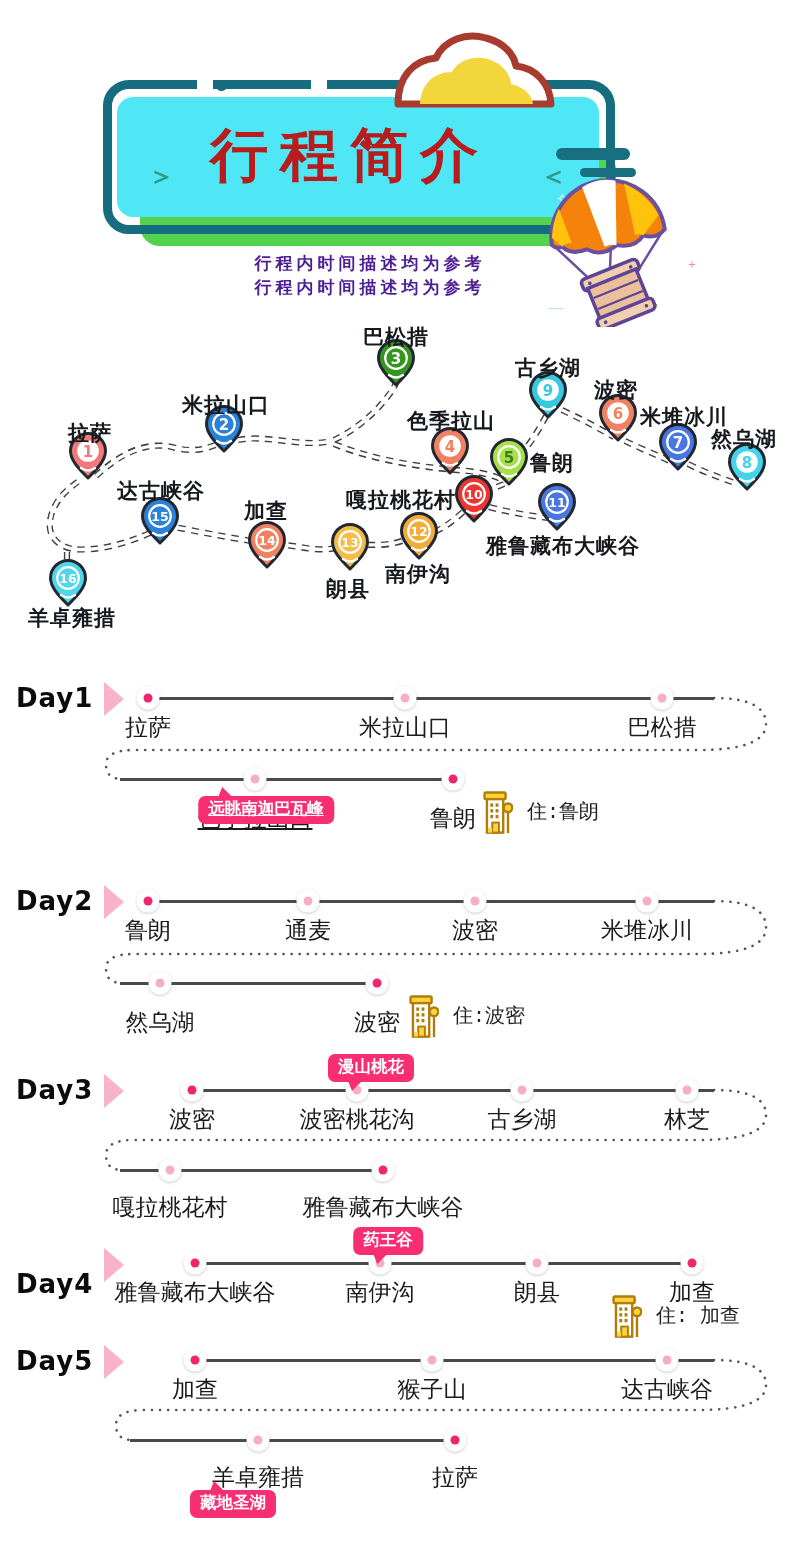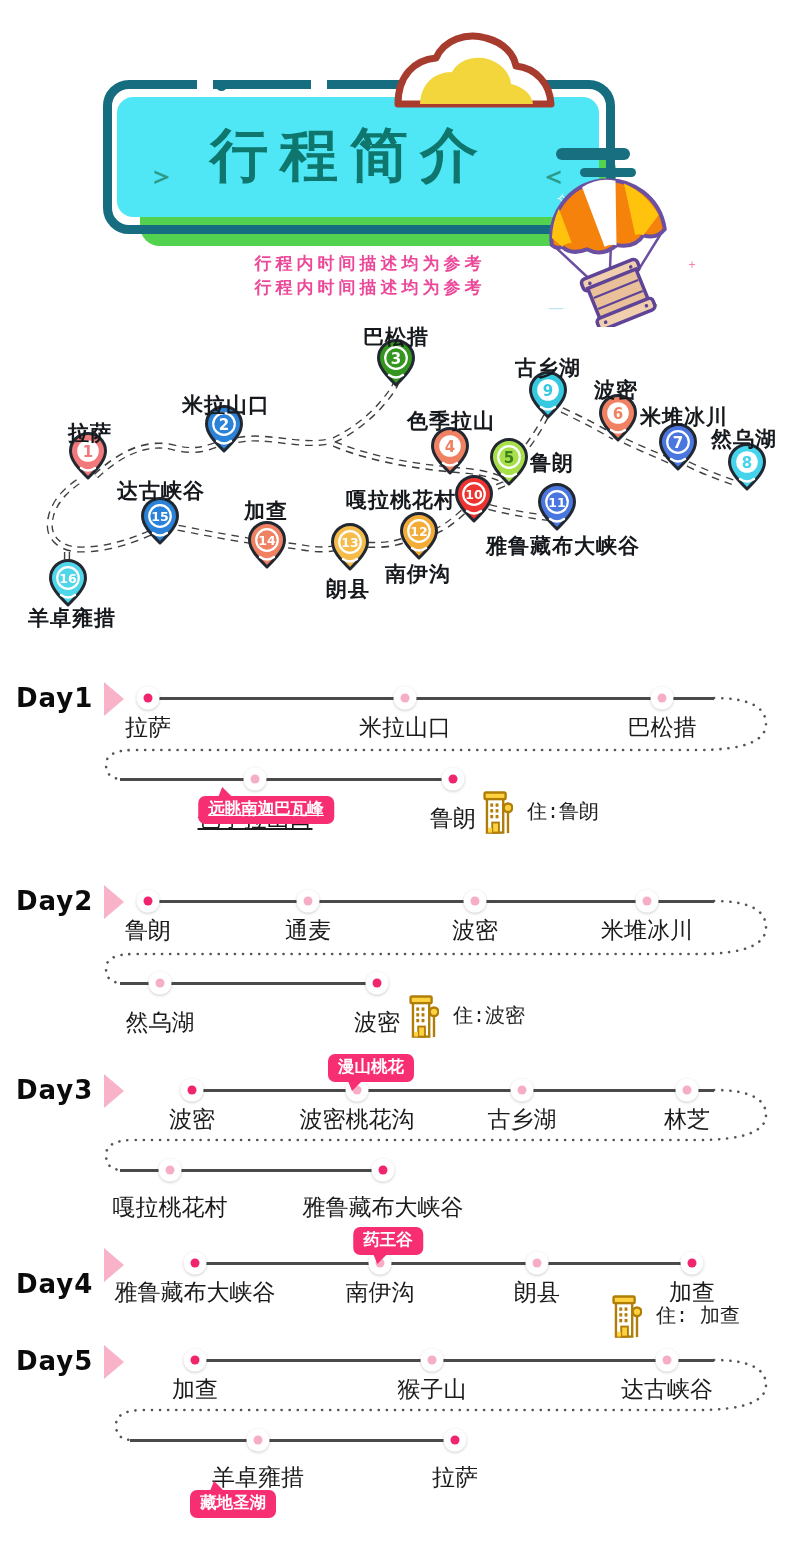--- a/index.html
+++ b/index.html
@@ -5,24 +5,24 @@
   html,body{margin:0;padding:0;background:#fff;}
   #page{position:relative;width:790px;height:1542px;background:#fff;overflow:hidden;
         font-family:"DejaVu Sans","Liberation Sans",sans-serif;}
   
   .green-shadow{position:absolute;left:140px;top:150px;width:476px;height:96px;border-radius:20px;background:#52d24e;}
   .teal-frame{position:absolute;left:103px;top:80px;width:494px;height:136px;border:9px solid #176d80;border-radius:26px;background:transparent;}
   .frame-gap{position:absolute;background:#fff;width:16px;height:13px;top:78px;}
   .frame-dot{position:absolute;width:11px;height:11px;border-radius:50%;background:#176d80;top:80px;}
   .cyan-panel{position:absolute;left:117px;top:97px;width:482px;height:120px;border-radius:16px;background:#4fe6f6;}
   .hdr-title{position:absolute;left:150px;top:124px;width:400px;text-align:center;
-             font-size:58px;font-weight:800;color:#0f766e;letter-spacing:12px;line-height:1.1;white-space:nowrap;}
+             font-size:58px;font-weight:800;color:#b91c1c;letter-spacing:12px;line-height:1.1;white-space:nowrap;}
   .hdr-arrow{position:absolute;font-size:27px;font-weight:800;color:#2d9b8a;top:158px;}
   .hdr-note{position:absolute;left:120px;width:500px;text-align:center;font-size:17px;font-weight:700;
-            color:#ec4899;letter-spacing:4px;white-space:nowrap;}
+            color:#4c1d95;letter-spacing:4px;white-space:nowrap;}
   .teal-bar{position:absolute;background:#176f80;border-radius:6px;}
   .decor{position:absolute;line-height:1;pointer-events:none;}
   
   .day-label{position:absolute;left:16px;font-size:26px;font-weight:800;color:#0b0b0b;letter-spacing:1px;}
   .day-tri{position:absolute;width:0;height:0;border-left:20px solid #f8b3c8;
            border-top:17px solid transparent;border-bottom:17px solid transparent;}
   .rline{position:absolute;height:3px;background:#4a4a4a;}
   .dot{position:absolute;width:23px;height:23px;border-radius:50%;background:#fff;
        box-shadow:0 1px 3px rgba(0,0,0,.20);transform:translate(-50%,-50%);}
   .dot::after{content:"";position:absolute;inset:7px;border-radius:50%;}

